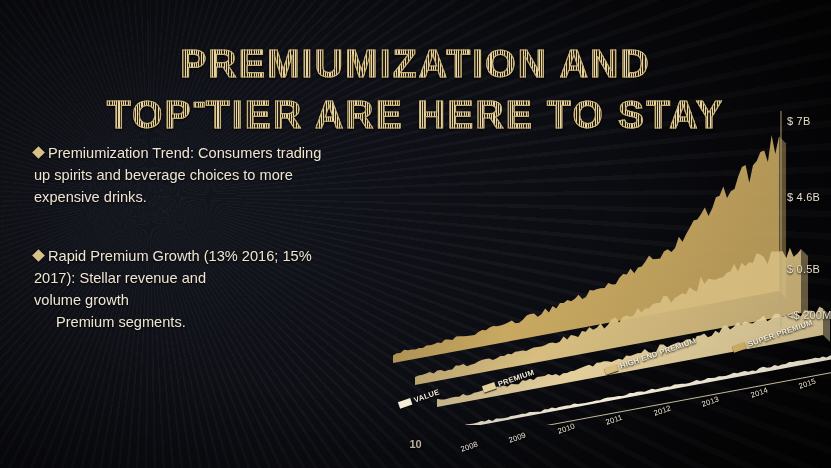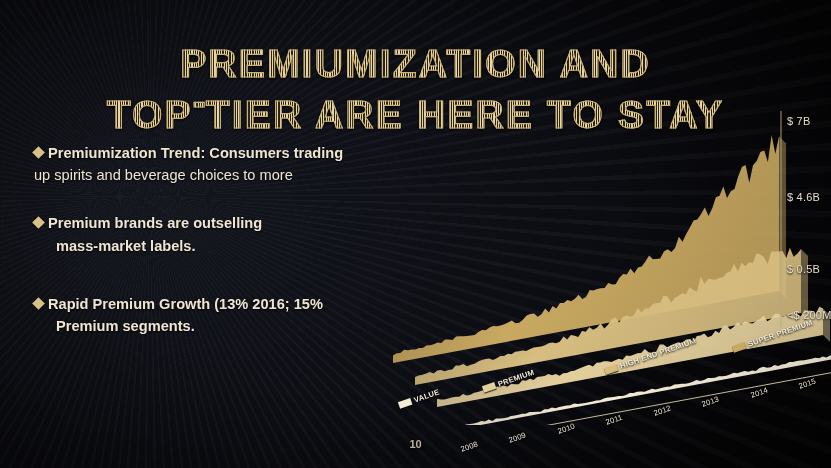--- a/index.html
+++ b/index.html
@@ -37,21 +37,21 @@
   
   #bullets{position:absolute;left:34px;top:142px;width:362px;z-index:5;}
   .bl{margin-bottom:18px;}
   .bl p{margin:0;color:#efe6d2;font-size:14.6px;line-height:1.52;
         text-shadow:0 1px 2px rgba(0,0,0,.9);}
   .dia{display:inline-block;width:9px;height:9px;background:#d8c187;
        transform:rotate(45deg);margin-right:5px;vertical-align:1px;
        box-shadow:0 0 2px rgba(0,0,0,.7);}
   .ln{display:block;}
   .c{}
-  .l{text-align:left;font-weight:bold;}
+  .l{text-align:left;}
   .i1{padding-left:22px;}
 
   
   #chart{position:absolute;left:385px;top:95px;width:446px;height:330px;z-index:4;}
   #chart svg{display:block;}
   .ylab{position:absolute;color:#e6ddc8;font-size:11px;letter-spacing:.2px;
         text-shadow:0 1px 2px #000;white-space:nowrap;}
   .xlab{position:absolute;color:#efe7d4;font-size:7.6px;letter-spacing:.2px;
         text-shadow:0 1px 2px #000;white-space:nowrap;
         transform-origin:left center;transform:rotate(-19deg);}
@@ -74,33 +74,30 @@
     <div class="tline" id="t1"><span class="g">PREMIUMIZATION AND</span></div>
     <div class="tline" id="t2"><span class="g">TOP</span><span class="g hy">-</span><span class="g">TIER ARE HERE TO STAY</span></div>
   </div>
 
   <div id="bullets">
 
     <div class="bl">
       <p>
         <span class="ln l"><span class="dia"></span><span>Premiumization Trend: Consumers trading</span></span>
         <span class="ln c">up spirits and beverage choices to more</span>
+        <span class="ln c">expensive drinks.</span>
       </p>
     </div>
 
-    <div class="bl" style="margin-top:26px;">
-      <p>
-        <span class="ln l"><span class="dia"></span><span>Premium brands are outselling</span></span>
-        <span class="ln l i1">mass-market labels.</span>
-      </p>
-    </div>
 
     <div class="bl" style="margin-top:36px;">
       <p>
         <span class="ln l"><span class="dia"></span><span>Rapid Premium Growth (13% 2016; 15%</span></span>
+        <span class="ln c">2017): Stellar revenue and</span>
+        <span class="ln l">volume growth</span>
         <span class="ln l i1">Premium segments.</span>
       </p>
     </div>
 
   </div>
 
   <div id="chart">
     <svg id="csvg" width="446" height="330" viewBox="0 0 446 330">
         <defs>
           <linearGradient id="grad0" x1="0" y1="0" x2="1" y2="0.25">

